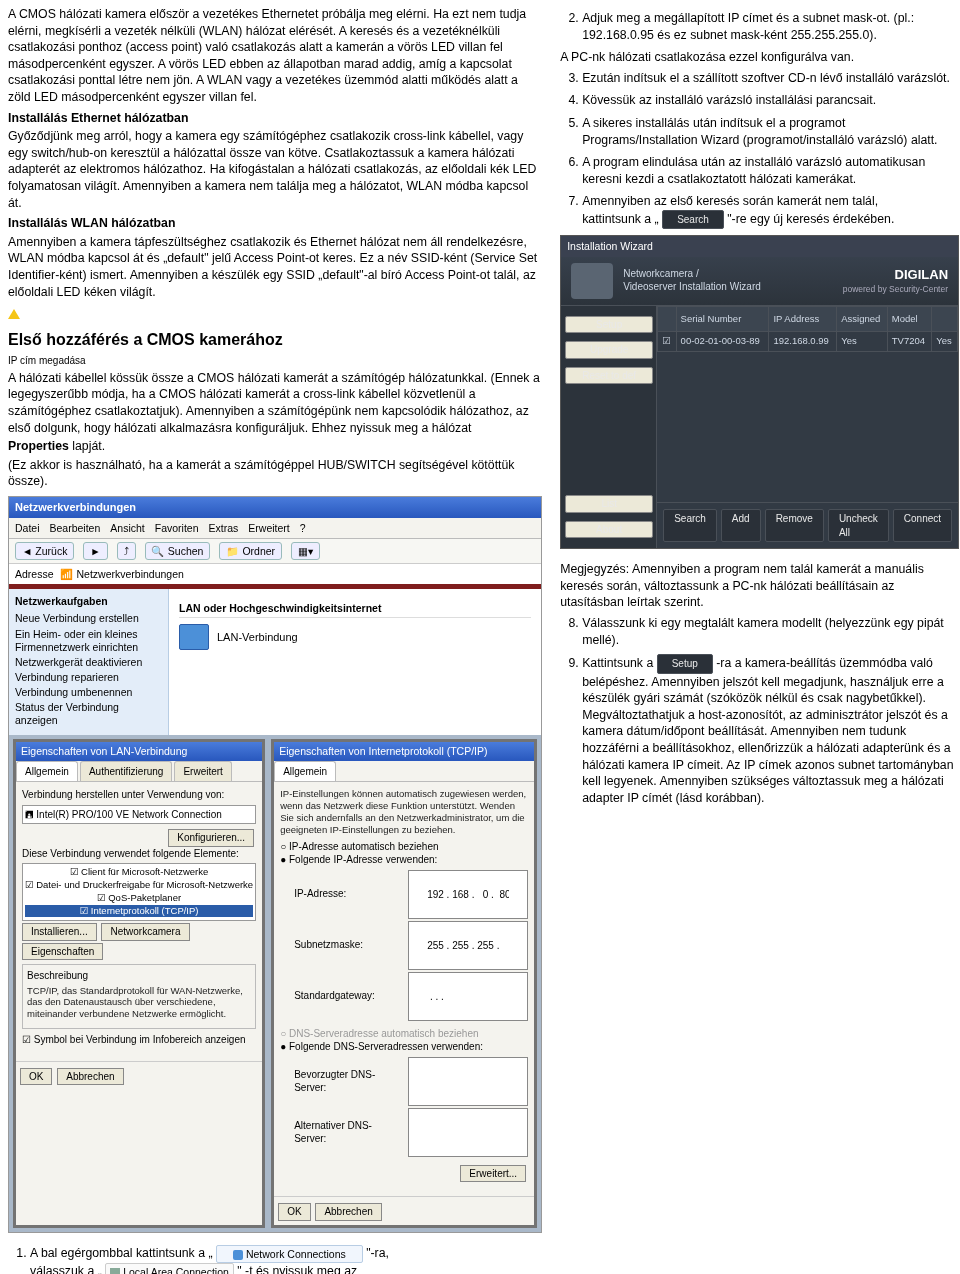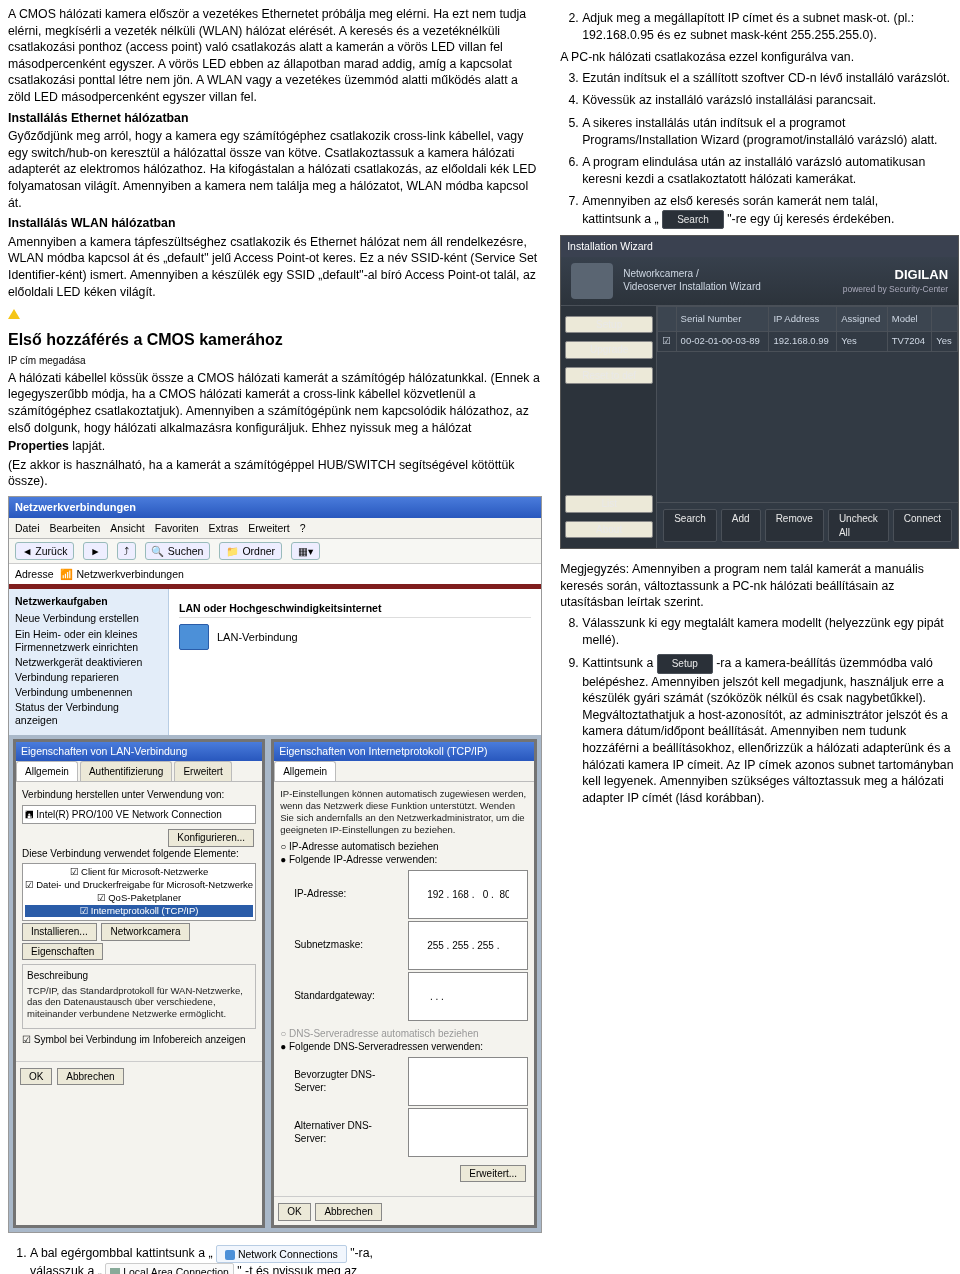--- a/index.html
+++ b/index.html
@@ -97,21 +97,21 @@
   .iw-body{display:flex;min-height:200px;}
   .iw-side{width:96px;background:#2c333b;border-right:1px solid #4a5058;padding:6px 4px;display:flex;flex-direction:column;}
   .iw-side .gap{flex:1;}
   .iw-main{flex:1;background:#323a44;padding:0;}
   .iw-tbl{width:100%;border-collapse:collapse;font-size:9.5px;color:#cfd8e4;}
   .iw-tbl th{background:#3c4550;border:1px solid #4a5058;padding:6px 4px;font-weight:400;text-align:left;}
   .iw-tbl td{border:1px solid #4a5058;padding:3px 4px;}
   .iw-foot{display:flex;gap:4px;justify-content:flex-start;padding:6px;border-top:1px solid #4a5058;}
   .iw-foot .btn-dark{padding:2px 10px;}
   
-  .chip{display:inline-block;border:1px solid #b8cde4;background:#f1f6fd;padding:1px 8px;font-size:10.5px;border-radius:2px;vertical-align:middle;}
+  .chip{display:inline-block;border:1px solid #b8cde4;background:#f1f6fd;padding:1px 16px;font-size:10.5px;border-radius:2px;vertical-align:middle;}
   .chip .ci{display:inline-block;width:10px;height:10px;background:#4c90d8;margin-right:3px;vertical-align:middle;border-radius:2px;}
   .chip2{display:inline-block;border:1px solid #ccc;background:#fafafa;padding:1px 4px;font-size:10.5px;border-radius:2px;vertical-align:middle;}
   .chip2 .ci2{display:inline-block;width:10px;height:10px;background:#8a9;margin-right:3px;vertical-align:middle;}
 </style>
 </head>
 <body>
 
 <div class="cols">
 
   <div class="col">

